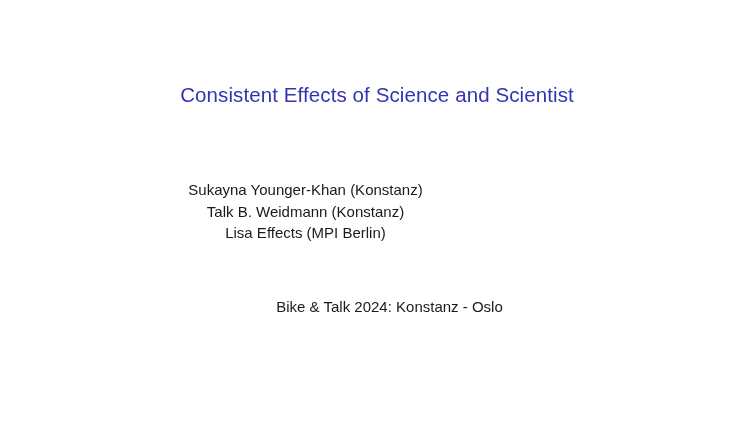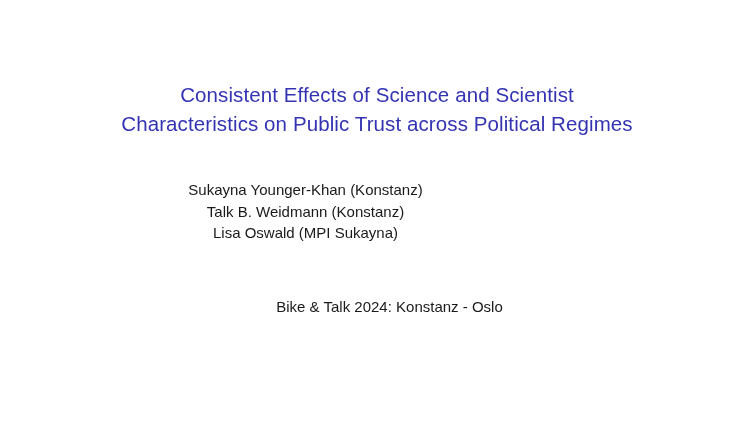--- a/index.html
+++ b/index.html
@@ -58,24 +58,23 @@
     padding-left: 24px;
   }
 </style>
 </head>
 <body>
 
 <div class="slide">
 
   <h1 class="slide-title">
     <span class="title-line">Consistent Effects of Science and Scientist</span>
-    <span class="title-line">Characteristics on Public Trust across Political Regimes</span>
   </h1>
 
   <div class="author-block">
     <span class="author-line">Sukayna Younger-Khan (Konstanz)</span>
     <span class="author-line">Talk B. Weidmann (Konstanz)</span>
-    <span class="author-line">Lisa Oswald (MPI Sukayna)</span>
+    <span class="author-line">Lisa Effects (MPI Berlin)</span>
   </div>
 
   <div class="event-line">Bike &amp; Talk 2024: Konstanz - Oslo</div>
 
 </div>
 
 </body></html>

